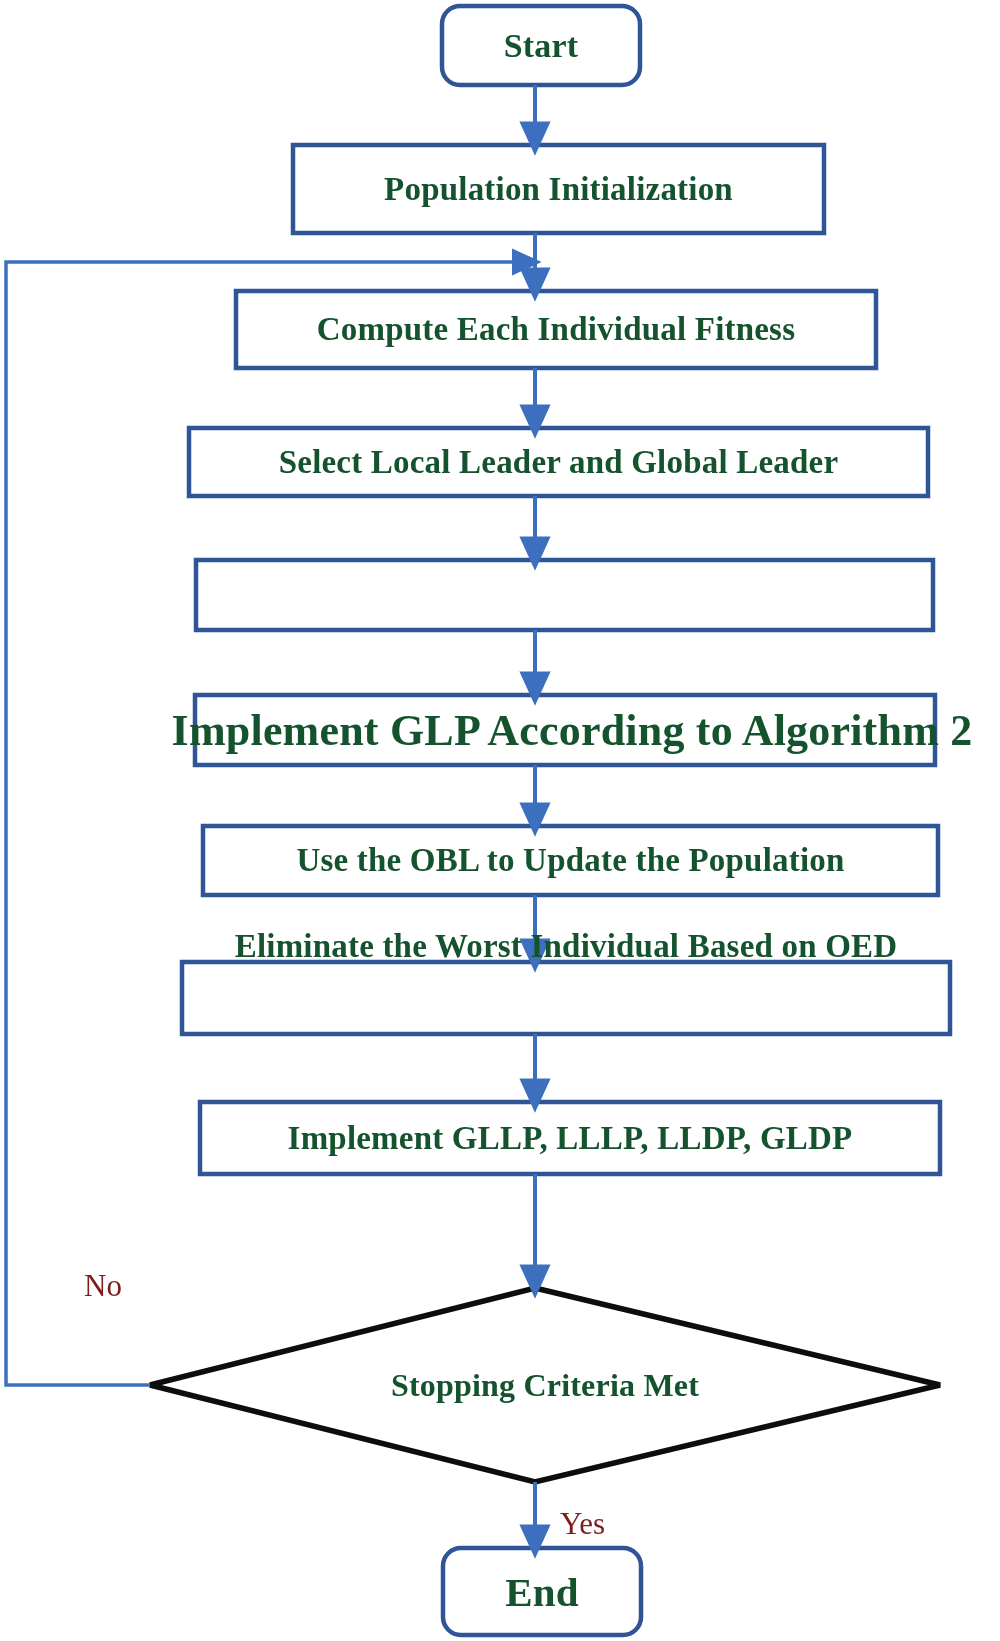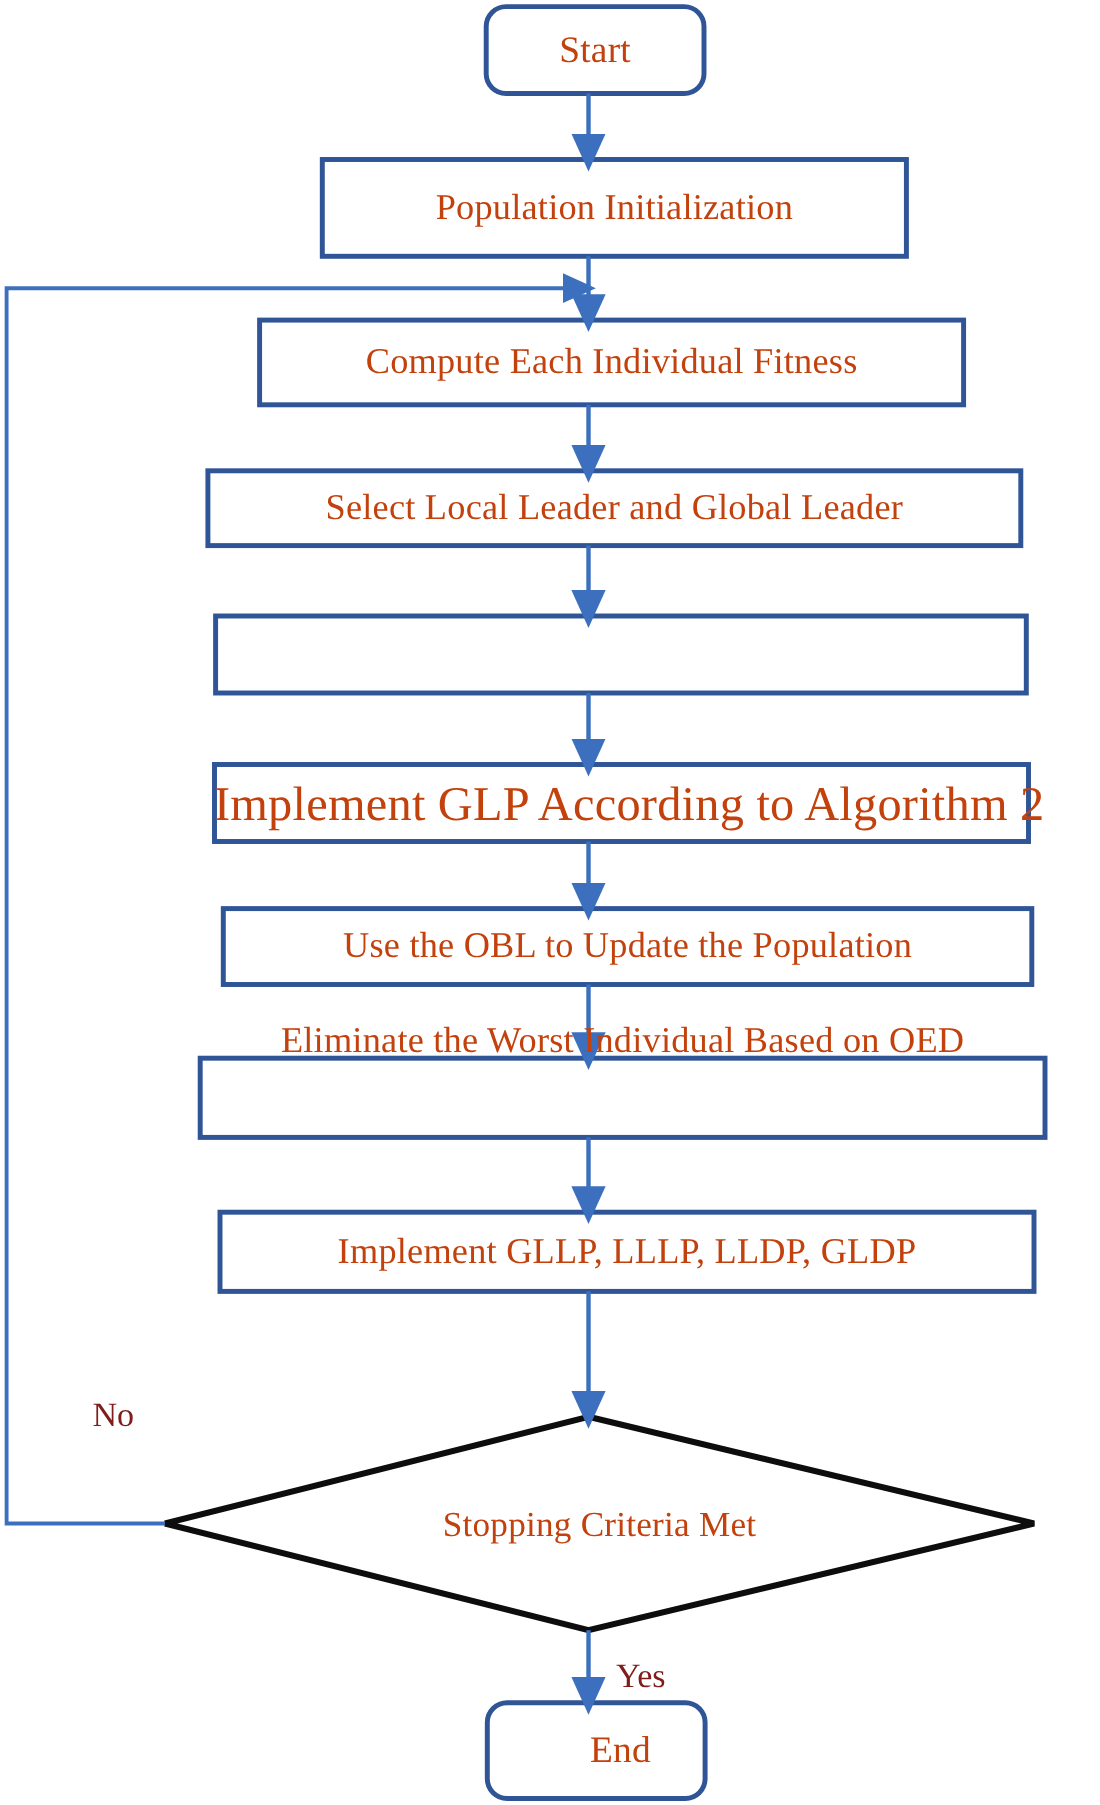--- a/index.html
+++ b/index.html
@@ -21,23 +21,23 @@
     top: 0;
     width: 1000px;
     height: 1641px;
   }
   .node-label {
     position: absolute;
     display: flex;
     align-items: center;
     justify-content: center;
     text-align: right;
-    color: #c2410c;
+    color: #14532d;
     font-family: "Liberation Serif", "DejaVu Serif", serif;
-    font-weight: 400;
+    font-weight: 700;
     letter-spacing: 0.2px;
     white-space: nowrap;
     pointer-events: none;
   }
   .edge-label {
     position: absolute;
     color: #7f1d1d;
     font-family: "Liberation Serif", "DejaVu Serif", serif;
     font-weight: 400;
     font-size: 31px;
@@ -121,21 +121,21 @@
   <div class="node-label" style="left:202px; top:695px; width:740px; height:70px; font-size:44px;">Implement GLP According to Algorithm 2</div>
 
   <div class="node-label" style="left:203px; top:826px; width:735px; height:69px; font-size:33px;">Use the OBL to Update the Population</div>
 
   <div class="node-label" style="left:182px; top:910px; width:768px; height:72px; font-size:33px;">Eliminate the Worst Individual Based on OED</div>
 
   <div class="node-label" style="left:200px; top:1102px; width:740px; height:72px; font-size:33px;">Implement GLLP, LLLP, LLDP, GLDP</div>
 
   <div class="node-label" style="left:150px; top:1288px; width:790px; height:194px; font-size:32px;">Stopping Criteria Met</div>
 
-  <div class="node-label" style="left:465px; top:1548px; width:198px; height:87px; font-size:34px;">End</div>
+  <div class="node-label" style="left:443px; top:1548px; width:198px; height:87px; font-size:41px;">End</div>
 
   <div class="edge-label" style="left:84px; top:1268px;">No</div>
 
   <div class="edge-label" style="left:560px; top:1506px;">Yes</div>
 
   <div class="hit" style="left:442px; top:6px; width:198px; height:79px;"></div>
   <div class="hit" style="left:293px; top:145px; width:531px; height:88px;"></div>
   <div class="hit" style="left:236px; top:291px; width:640px; height:77px;"></div>
   <div class="hit" style="left:189px; top:428px; width:739px; height:68px;"></div>
   <div class="hit" style="left:196px; top:560px; width:737px; height:70px;"></div>

